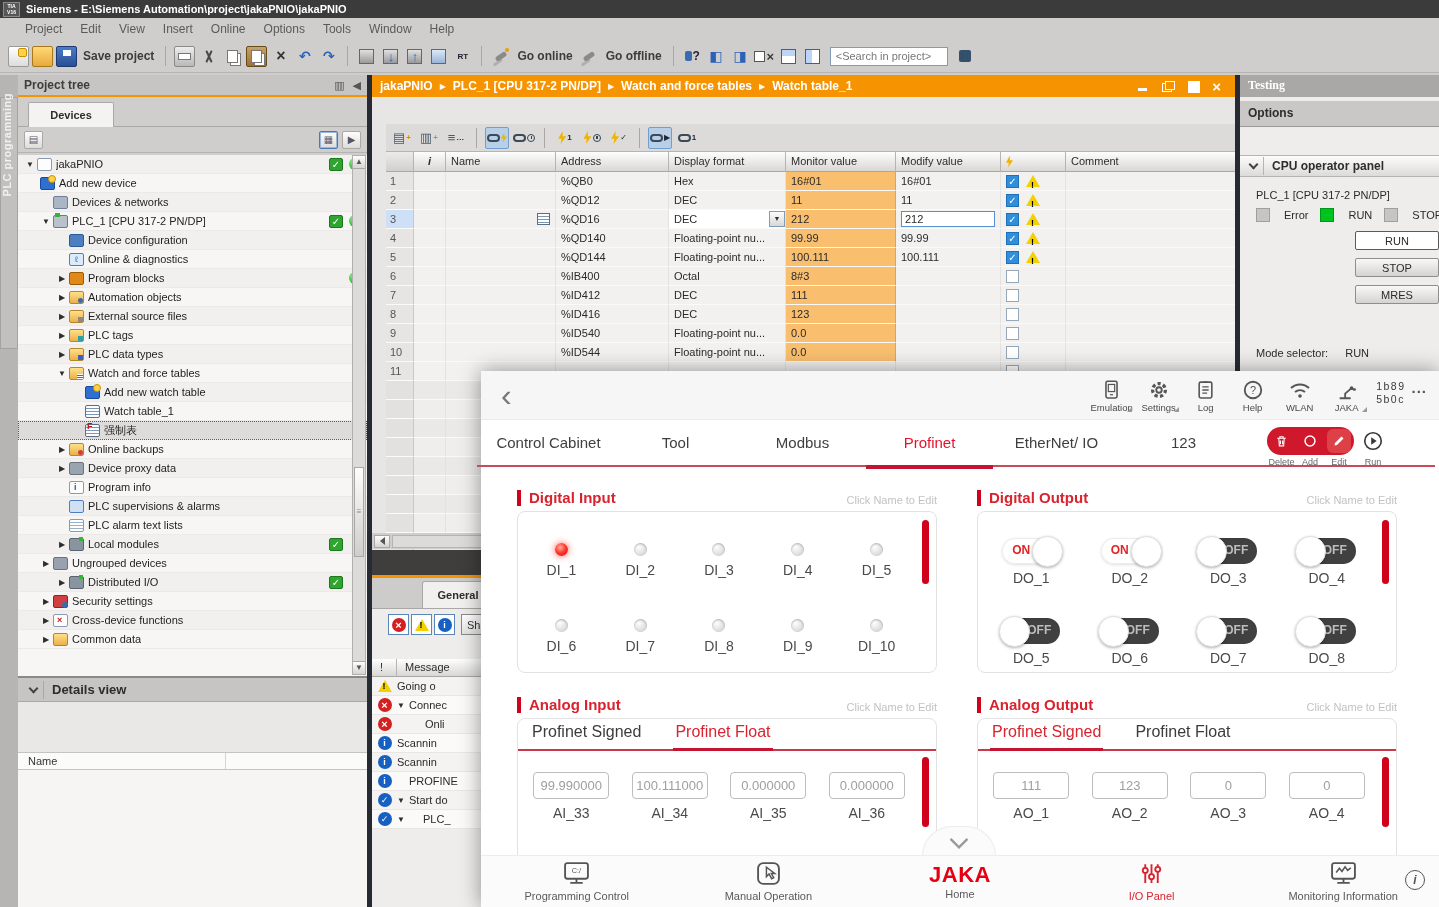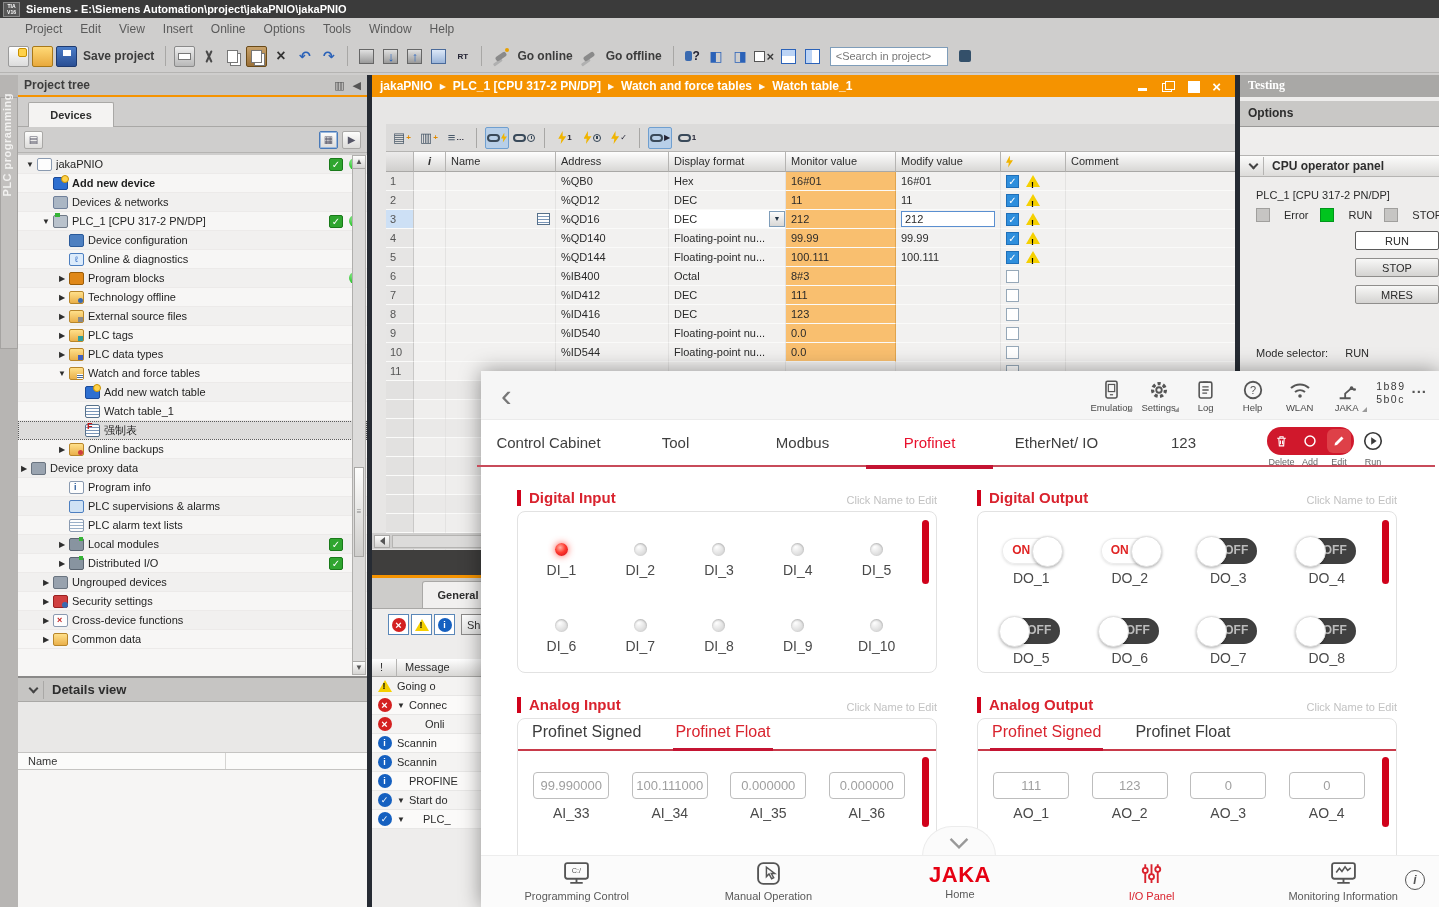--- a/index.html
+++ b/index.html
@@ -401,21 +401,21 @@
       <span class="pt-ic">▶</span>
     </div>
     <div class="treebody" id="tree">
         <div class="trow" style="padding-left: 6px;">
           <span class="texp open"></span>
           <span class="ti ti-project"></span>
           <span class="tlab">jakaPNIO</span>
           <span class="tcheck"></span>
           <span class="tdot"></span>
         </div>
-        <div class="trow" style="padding-left: 22px; font-weight: bold;">
+        <div class="trow" style="padding-left: 9px;">
           <span class="texp "></span>
           <span class="ti ti-add-device"></span>
           <span class="tlab">Add new device</span>
         </div>
         <div class="trow" style="padding-left: 22px;">
           <span class="texp "></span>
           <span class="ti ti-networks"></span>
           <span class="tlab">Devices &amp; networks</span>
         </div>
         <div class="trow" style="padding-left: 22px;">
@@ -437,21 +437,21 @@
         </div>
         <div class="trow" style="padding-left: 38px;">
           <span class="texp closed"></span>
           <span class="ti ti-program-blocks"></span>
           <span class="tlab">Program blocks</span>
           <span class="tdot"></span>
         </div>
         <div class="trow" style="padding-left: 38px;">
           <span class="texp closed"></span>
           <span class="ti ti-technology"></span>
-          <span class="tlab">Technology offline</span>
+          <span class="tlab">Automation objects</span>
         </div>
         <div class="trow" style="padding-left: 38px;">
           <span class="texp closed"></span>
           <span class="ti ti-sources"></span>
           <span class="tlab">External source files</span>
         </div>
         <div class="trow" style="padding-left: 38px;">
           <span class="texp closed"></span>
           <span class="ti ti-tags"></span>
           <span class="tlab">PLC tags</span>
@@ -479,21 +479,21 @@
         <div class="trow tsel" style="padding-left: 54px;">
           <span class="texp "></span>
           <span class="ti ti-force-table"></span>
           <span class="tlab">强制表</span>
         </div>
         <div class="trow" style="padding-left: 38px;">
           <span class="texp closed"></span>
           <span class="ti ti-backups"></span>
           <span class="tlab">Online backups</span>
         </div>
-        <div class="trow" style="">
+        <div class="trow" style="padding-left: 38px;">
           <span class="texp closed"></span>
           <span class="ti ti-proxy"></span>
           <span class="tlab">Device proxy data</span>
         </div>
         <div class="trow" style="padding-left: 38px;">
           <span class="texp "></span>
           <span class="ti ti-program-info"></span>
           <span class="tlab">Program info</span>
         </div>
         <div class="trow" style="padding-left: 38px;">
@@ -505,30 +505,30 @@
           <span class="texp "></span>
           <span class="ti ti-alarm-texts"></span>
           <span class="tlab">PLC alarm text lists</span>
         </div>
         <div class="trow" style="padding-left: 38px;">
           <span class="texp closed"></span>
           <span class="ti ti-modules"></span>
           <span class="tlab">Local modules</span>
           <span class="tcheck"></span>
         </div>
+        <div class="trow" style="padding-left: 22px;">
+          <span class="texp closed"></span>
+          <span class="ti ti-ungrouped"></span>
+          <span class="tlab">Ungrouped devices</span>
+        </div>
         <div class="trow" style="padding-left: 38px;">
           <span class="texp closed"></span>
           <span class="ti ti-dist-io"></span>
           <span class="tlab">Distributed I/O</span>
           <span class="tcheck"></span>
-        </div>
-        <div class="trow" style="padding-left: 22px;">
-          <span class="texp closed"></span>
-          <span class="ti ti-ungrouped"></span>
-          <span class="tlab">Ungrouped devices</span>
         </div>
         <div class="trow" style="padding-left: 22px;">
           <span class="texp closed"></span>
           <span class="ti ti-security"></span>
           <span class="tlab">Security settings</span>
         </div>
         <div class="trow" style="padding-left: 22px;">
           <span class="texp closed"></span>
           <span class="ti ti-cross-device"></span>
           <span class="tlab">Cross-device functions</span>

